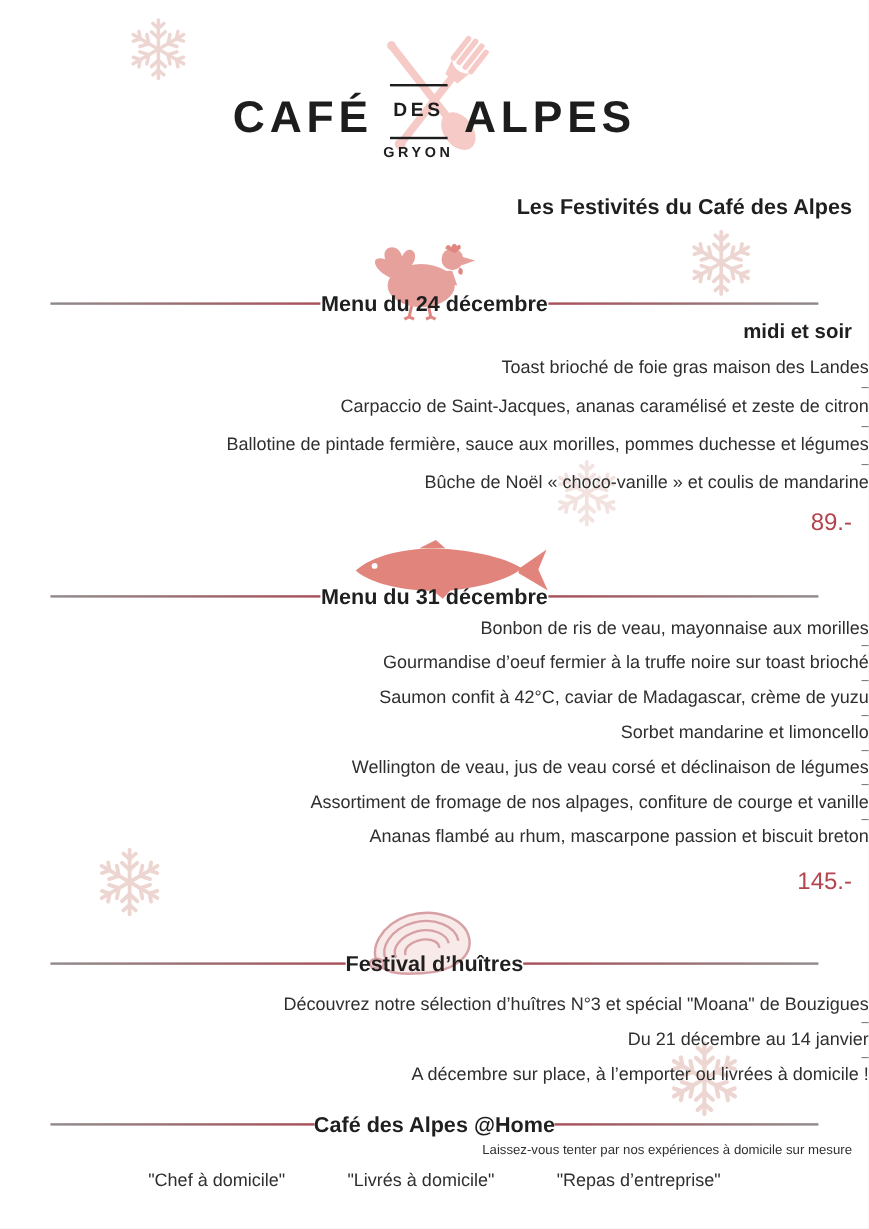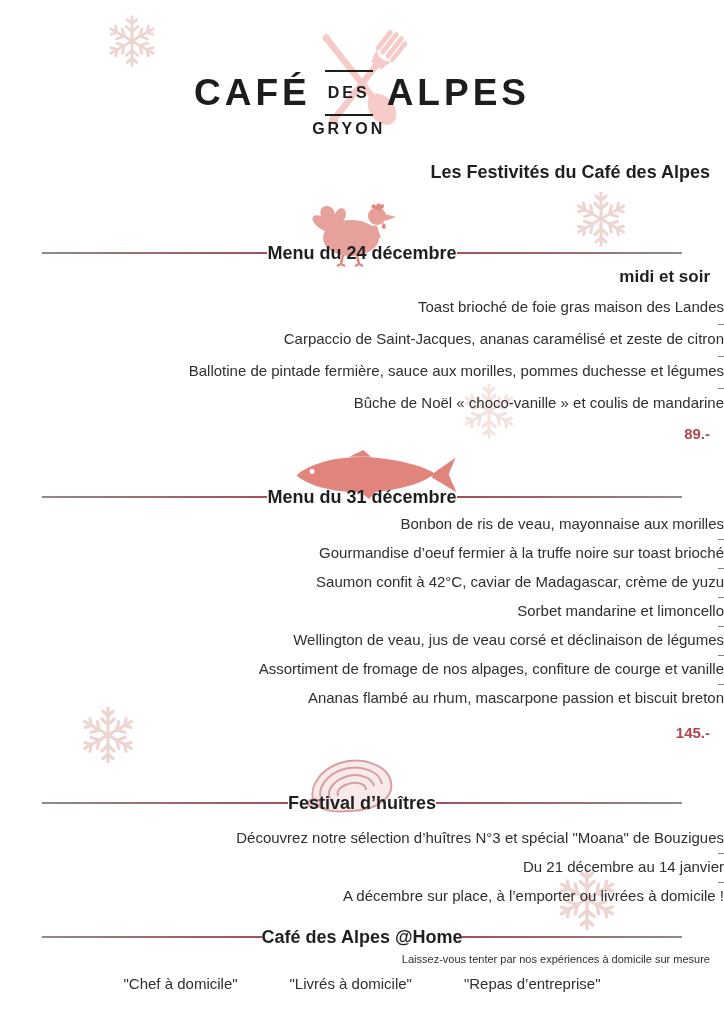--- a/index.html
+++ b/index.html
@@ -10,35 +10,35 @@
     background:#ffffff;
     overflow:hidden;
     font-family:"Liberation Sans","DejaVu Sans",sans-serif;
     color:#2e2e2e;
   }
   .abs{position:absolute;}
   .centered{left:0;right:14px;text-align:right;}
 
   
   .logo-row{
-    top:70px;display:flex;justify-content:center;align-items:center;
+    top:70px;display:flex;justify-content:center;align-items:flex-end;
     gap:14px;z-index:2;left:0;right:0;
   }
   .logo-big{
     font-size:37px;font-weight:700;letter-spacing:4px;color:#1d1d1d;line-height:1;
   }
   .logo-mid{position:relative;display:flex;flex-direction:column;align-items:center;}
   .logo-des{
     font-size:16px;font-weight:700;letter-spacing:3px;color:#1d1d1d;
     border-top:2px solid #1d1d1d;border-bottom:2px solid #1d1d1d;
     padding:12px 3px;line-height:1.1;
   }
   .logo-place{
     position:absolute;top:100%;margin-top:4px;
-    font-size:16px;font-weight:700;letter-spacing:3px;color:#1d1d1d;white-space:nowrap;
+    font-size:12px;font-weight:700;letter-spacing:3px;color:#1d1d1d;white-space:nowrap;
   }
   .page-subtitle{
     top:162px;font-size:18px;font-weight:700;color:#1f1f1f;z-index:2;
   }
 
   
   .title-row{
     left:0;right:0;display:flex;align-items:center;
     padding:0 42px;z-index:2;
   }
@@ -48,21 +48,21 @@
   .section-title{
     font-size:18px;font-weight:700;color:#1f1f1f;white-space:nowrap;line-height:22px;
   }
   .section-sub{font-size:17px;font-weight:700;color:#1f1f1f;}
 
   
   .dishes{left:0;right:0;text-align:right;z-index:2;}
   .dish{font-size:15px;line-height:20px;color:#2f2f2f;}
   .dash{font-size:11px;line-height:12px;color:#5a5a5a;}
   .dishes.tight .dash{line-height:9px;}
-  .price{font-size:15px;font-weight:700;z-index:2;}
+  .price{font-size:20px;font-weight:400;z-index:2;}
 
   
   .home-intro{font-size:11px;color:#2f2f2f;z-index:2;}
   .home-options{
     left:0;right:0;display:flex;justify-content:center;gap:52px;z-index:2;
   }
   .home-option{font-size:15px;color:#2f2f2f;}
 
   
   .snowflake{position:absolute;z-index:0;}

